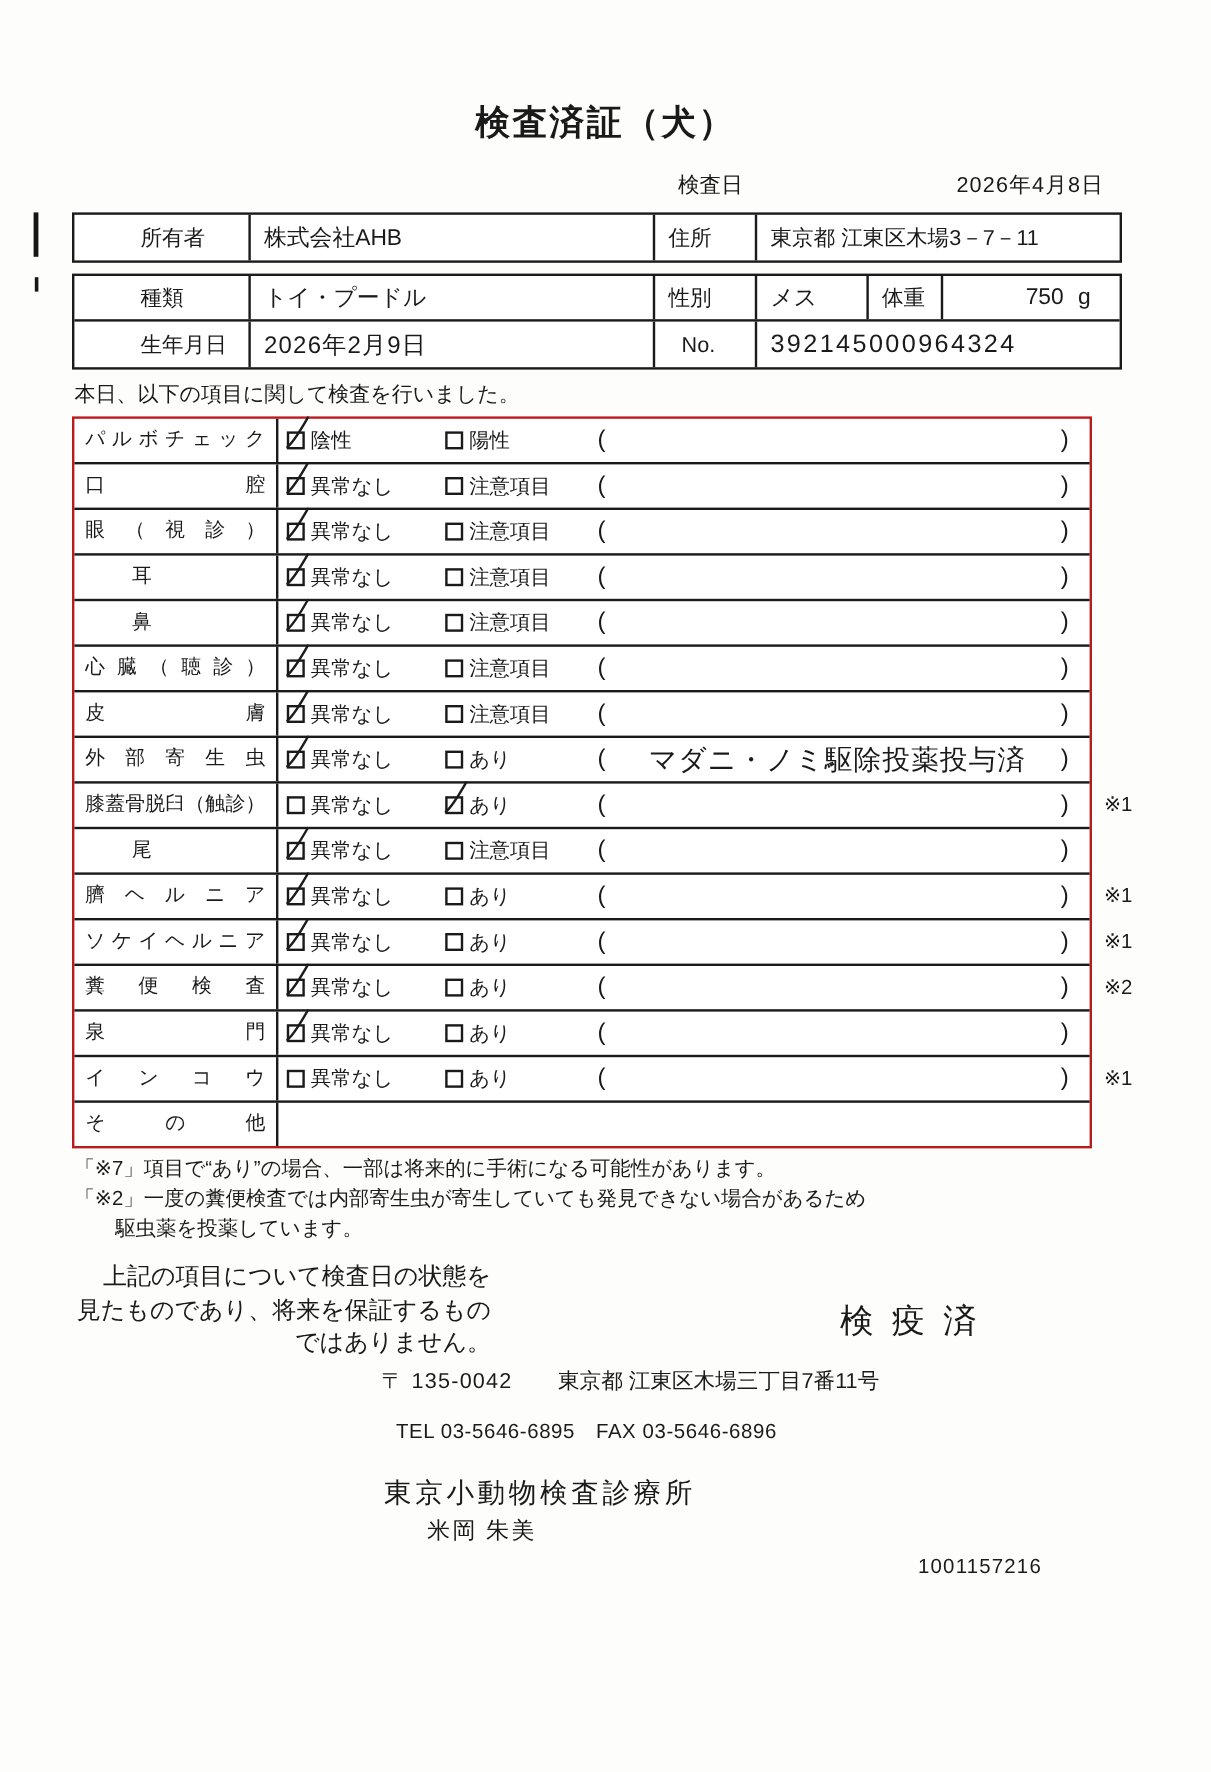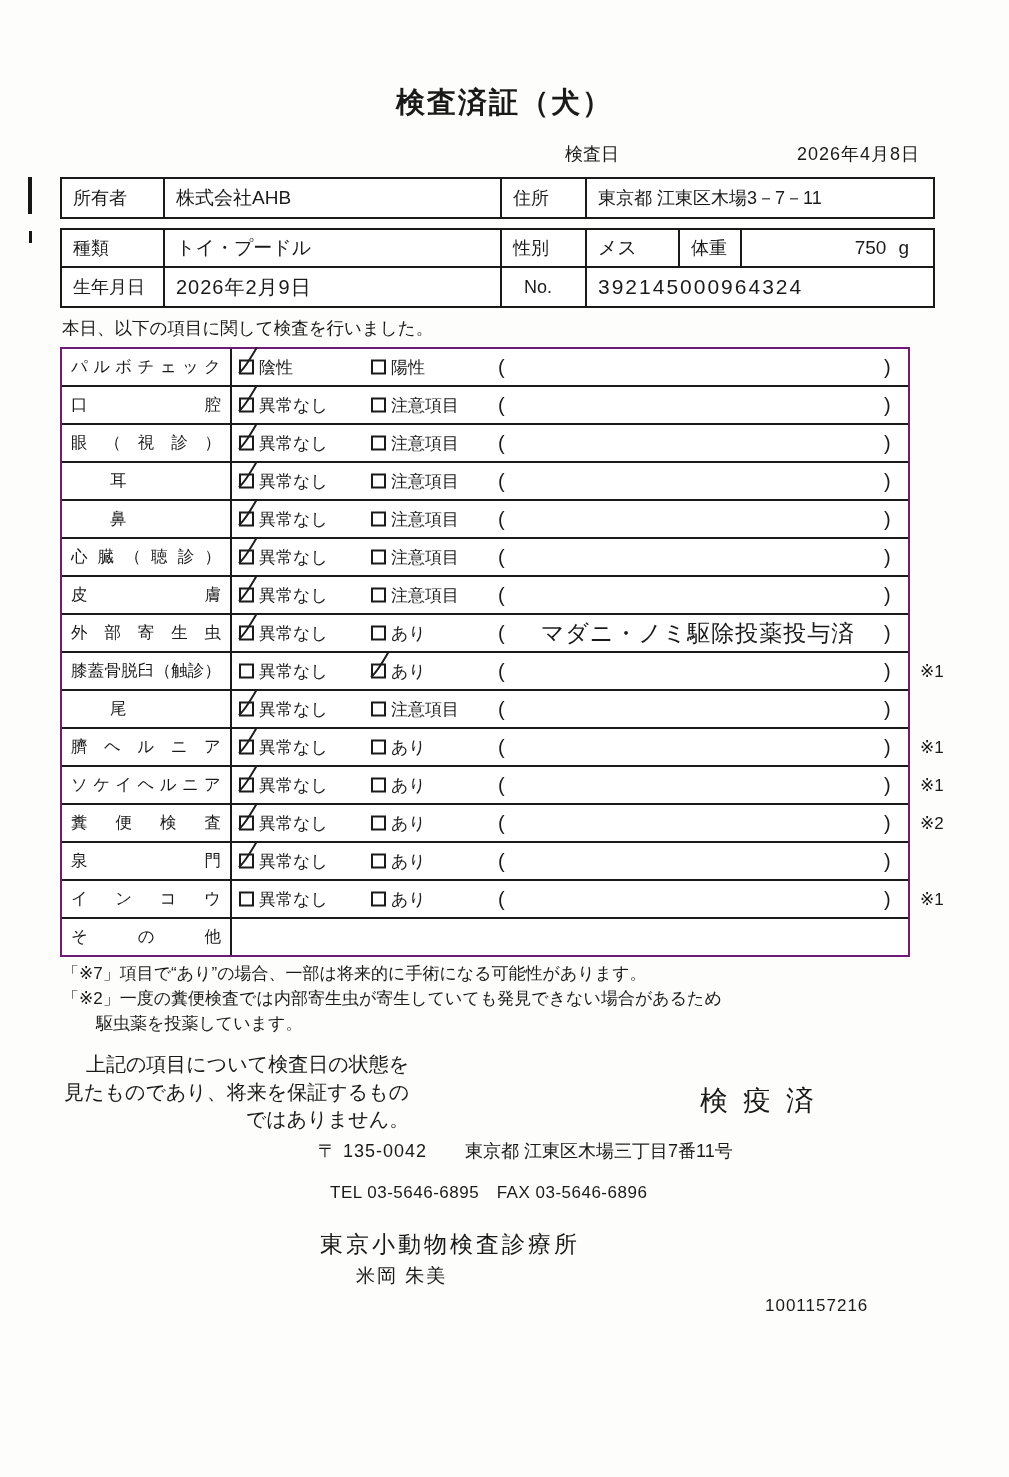--- a/index.html
+++ b/index.html
@@ -7,39 +7,39 @@
   body { background:#fdfdfc; font-family:"Liberation Sans","DejaVu Sans",sans-serif; color:#1a1a1a; }
   .page { position:relative; width:1009px; height:1477px; background:#fdfdfc; overflow:hidden; }
 
   .title { position:absolute; top:83px; left:0; width:100%; text-align:center; font-size:29px; font-weight:600; letter-spacing:2px; }
   .date-label { position:absolute; top:142px; left:565px; font-size:18px; }
   .date-value { position:absolute; top:142px; left:797px; font-size:18px; letter-spacing:1px; }
 
   .tbl { position:absolute; left:60px; width:875px; border:2px solid #1a1a1a; background:#fff; }
   .owner-tbl { top:177px; }
   .pet-tbl { top:228px; }
-  .trow { display:flex; height:38px; }
+  .trow { display:flex; height:38px;padding-left:44px; }
   .pet-tbl .trow:first-child { border-bottom:2px solid #1a1a1a; }
   .cell { display:flex; align-items:center; padding:0 11px; font-size:18px; border-right:2px solid #1a1a1a; white-space:nowrap; overflow:hidden; }
   .cell.last { border-right:none; }
   .w-label { width:103px; }
   .w-value { width:337px; font-size:19px; }
   .w-small { width:85px; }
   .w-sex  { width:93px; font-size:19px; }
   .w-wlabel { width:62px; }
   .w-flex { flex:1; }
   .weight-cell { justify-content:flex-end; gap:12px; padding-right:24px; font-size:19px; }
   .no-lab { padding-left:22px; }
   .no-val { font-size:21px; letter-spacing:2px; }
   .birth { font-size:20px; letter-spacing:1px; }
 
   .statement { position:absolute; top:316px; left:62px; font-size:17.5px; font-weight:500; }
 
   .chk-wrap { position:absolute; top:347px; left:60px; width:949px; }
-  .chk-table { width:850px; border:2px solid #701a75; background:#fff; }
+  .chk-table { width:850px; border:2px solid #b91c1c; background:#fff; }
   .chk-row { display:flex; height:38px; border-bottom:2px solid #1a1a1a; }
   .chk-row:last-child { border-bottom:none; height:36px; }
   .chk-label { width:170px; border-right:2px solid #1a1a1a; font-size:16.5px; line-height:35px;
                padding:0 9px; text-align:justify; text-align-last:justify; white-space:nowrap; overflow:hidden; }
   .chk-label.single { text-align-last:left; padding-left:48px; }
   .chk-content { position:relative; flex:1; }
   .opt { position:absolute; top:50%; transform:translateY(-50%); display:flex; align-items:center; gap:5px; font-size:17px; white-space:nowrap; }
   .opt.o1 { left:7px; }
   .opt.o2 { left:139px; }
   .box { position:relative; width:15px; height:15px; border:2px solid #1a1a1a; flex:0 0 15px; background:#fff; }

